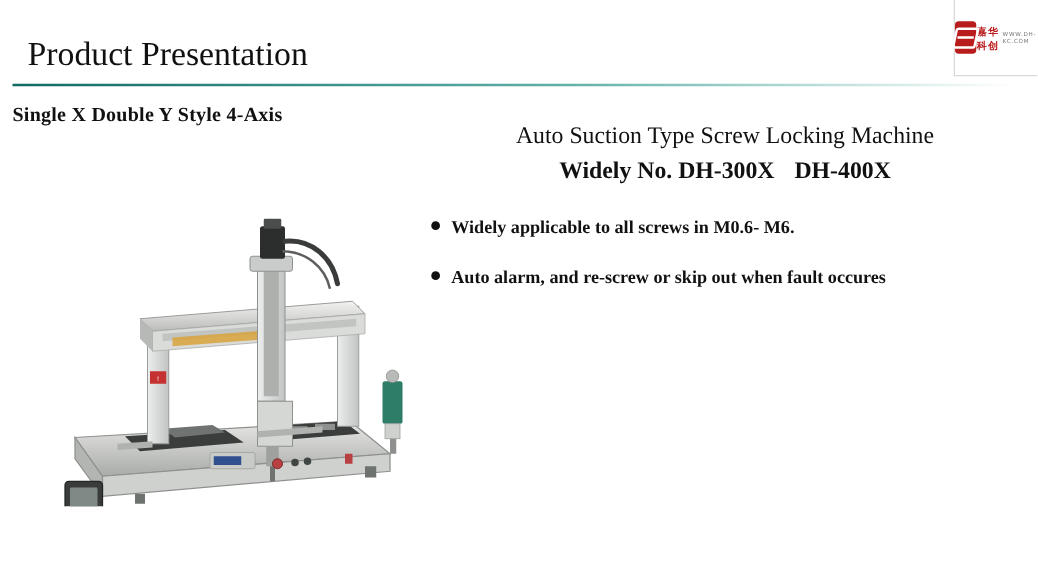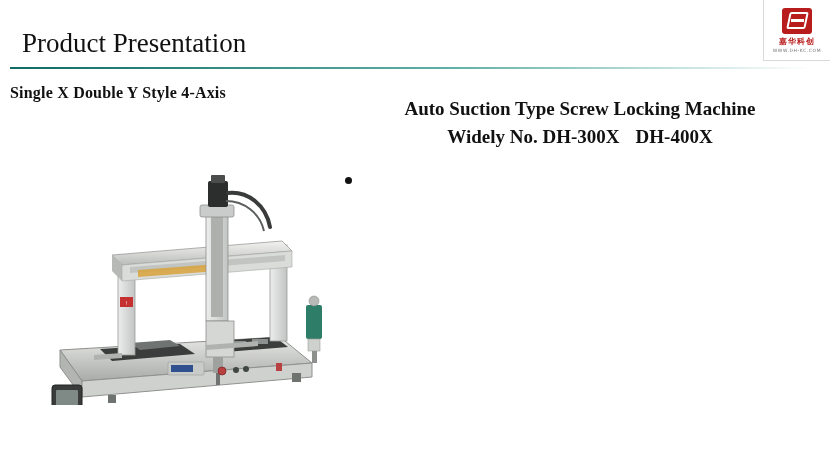--- a/index.html
+++ b/index.html
@@ -19,21 +19,21 @@
   .logo-box {
     position: absolute;
     top: 0;
     right: 0;
     width: 66px;
     height: 60px;
     background: #ffffff;
     border-left: 1px solid #d9d9d9;
     border-bottom: 1px solid #d9d9d9;
     display: flex;
-    flex-direction: column;
+    flex-direction: row;
     align-items: center;
     justify-content: center;
   }
   .logo-mark {
     width: 30px;
     height: 26px;
     background: #b91c1c;
     border-radius: 3px;
     position: relative;
     display: flex;
@@ -114,21 +114,21 @@
   
   .right-col {
     position: absolute;
     left: 345px;
     top: 95px;
     width: 470px;
   }
   .product-heading {
     text-align: center;
     font-size: 19px;
-    font-weight: bold;
+    font-weight: normal;
     color: #111111;
     line-height: 1.5;
   }
   .model-line {
     text-align: center;
     font-size: 19px;
     font-weight: bold;
     color: #111111;
     margin-top: 2px;
   }
@@ -262,15 +262,20 @@
 
 <div class="right-col">
   <div class="product-heading">Auto Suction Type Screw Locking Machine</div>
   <div class="model-line">
     <span>Widely No. DH-300X</span><span class="gap"></span><span>DH-400X</span>
   </div>
 
   <div class="bullets">
     <div class="bullet-item">
       <span class="bullet-dot"></span>
+      <span class="bullet-text">Widely applicable to all screws in M0.6- M6.</span>
+    </div>
+    <div class="bullet-item">
+      <span class="bullet-dot"></span>
+      <span class="bullet-text">Auto alarm, and re-screw or skip out when fault occures</span>
     </div>
   </div>
 </div>
 
 </body></html>

